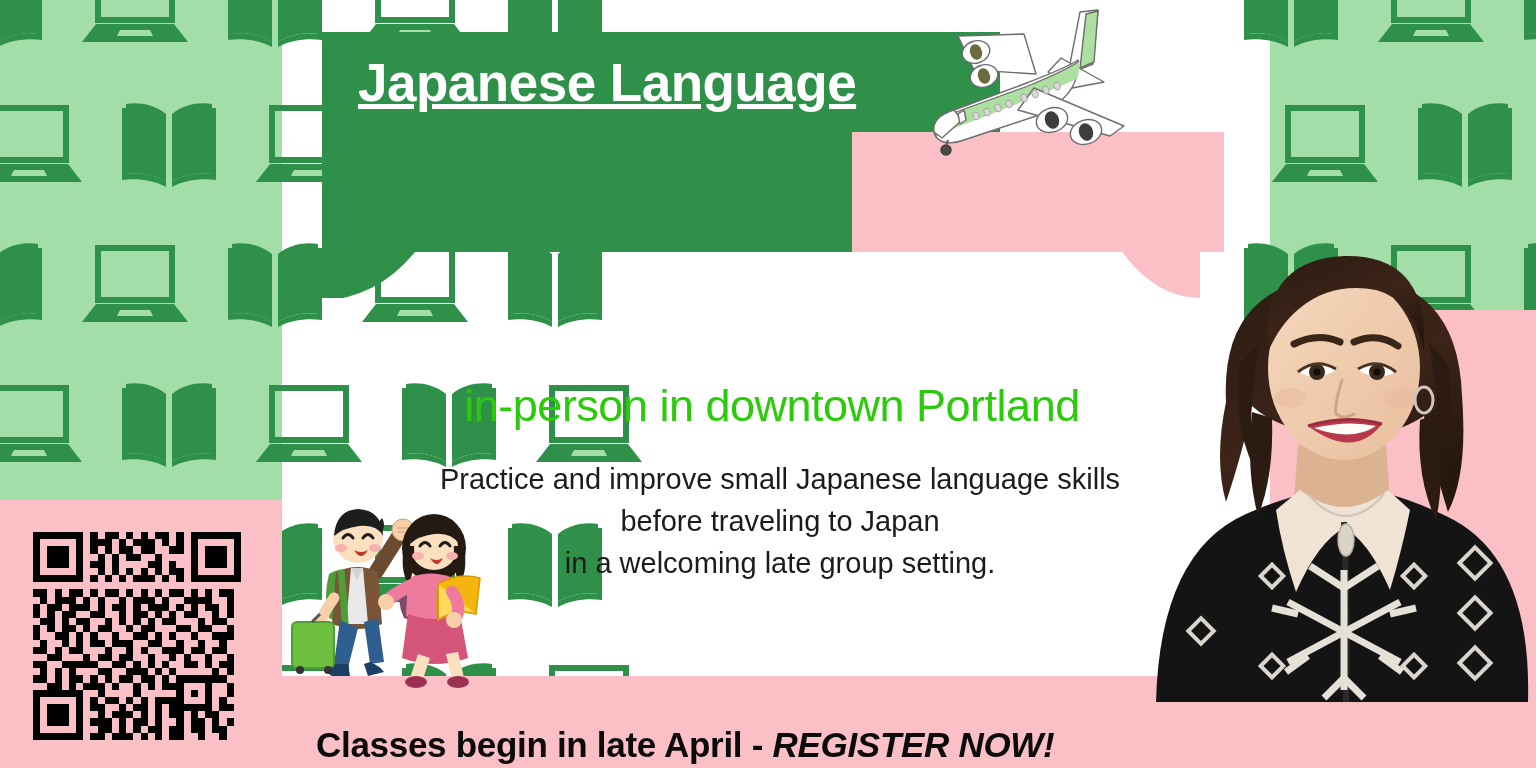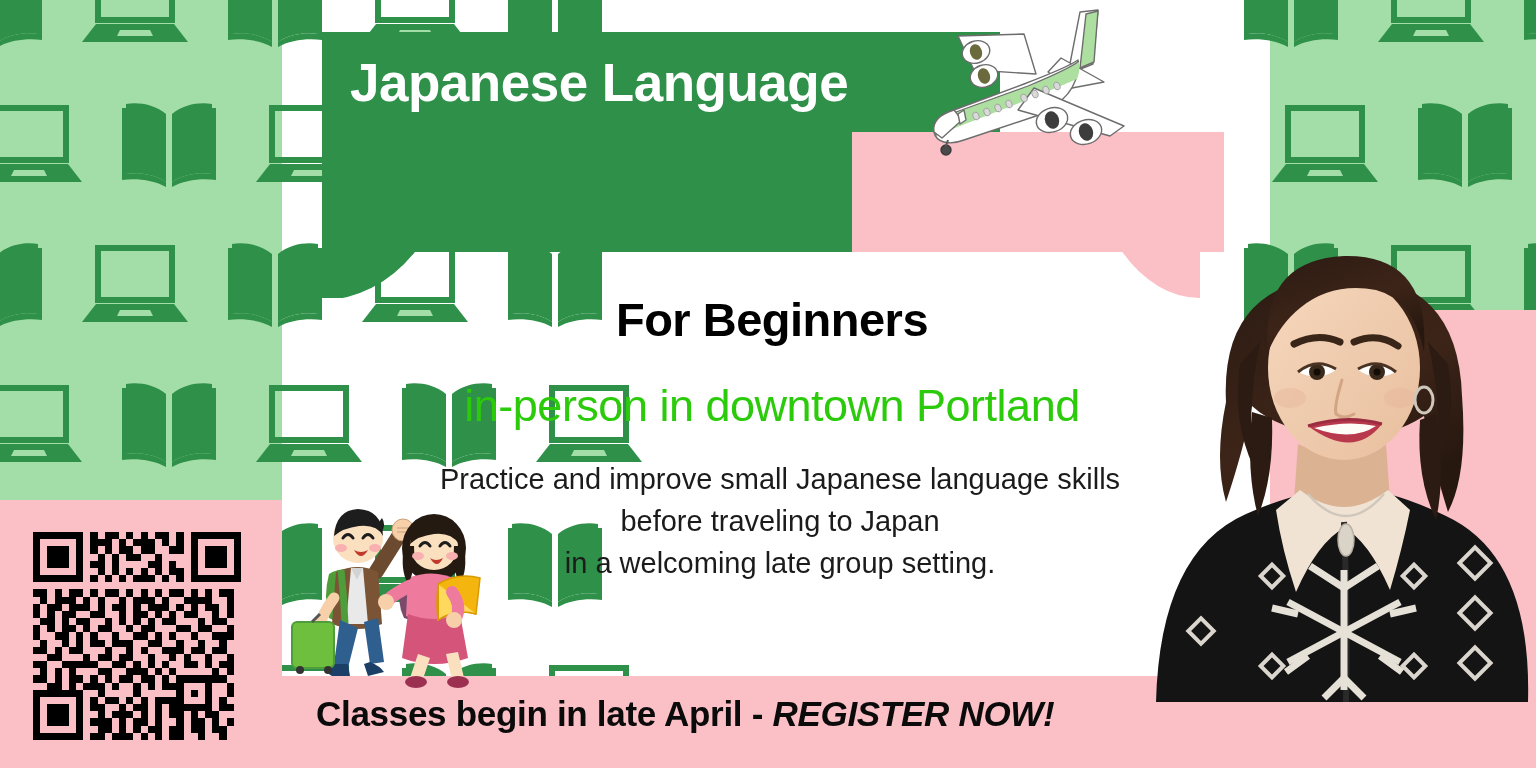--- a/index.html
+++ b/index.html
@@ -99,21 +99,21 @@
   }
 
   .headline-line {
     position: absolute;
     color: #ffffff;
     font-weight: bold;
     font-size: 53px;
     letter-spacing: -0.5px;
     white-space: nowrap;
   }
-  #headline-1 { left: 350px; top: 52px; }
+  #headline-1 { left: 358px; top: 52px; text-decoration: underline; }
   #headline-2 { left: 352px; top: 134px; }
   #bubble-pink-text {
     position: absolute;
     left: 882px; top: 158px;
     color: #ffffff;
     font-weight: bold;
     font-size: 50px;
     white-space: nowrap;
   }
 
@@ -143,21 +143,21 @@
     width: 900px;
     text-align: center;
     font-size: 29px;
     line-height: 42px;
     color: #1b1b1b;
   }
 
   
   #cta-text {
     position: absolute;
-    left: 316px; top: 694px;
+    left: 316px; top: 725px;
     font-size: 35px;
     font-weight: bold;
     color: #0b0b0b;
     white-space: nowrap;
     letter-spacing: -0.3px;
   }
   #cta-text .emph { font-style: italic; }
   #instructor-credit {
     position: absolute;
     left: 1218px; top: 694px;
@@ -711,21 +711,20 @@
         <ellipse cx="70" cy="104" rx="3" ry="4" transform="rotate(-20 70 104)"></ellipse>
         <ellipse cx="81" cy="100" rx="3" ry="4" transform="rotate(-20 81 100)"></ellipse>
         <ellipse cx="96" cy="94" rx="3" ry="4" transform="rotate(-20 96 94)"></ellipse>
         <ellipse cx="107" cy="90" rx="3" ry="4" transform="rotate(-20 107 90)"></ellipse>
         <ellipse cx="118" cy="86" rx="3" ry="4" transform="rotate(-20 118 86)"></ellipse>
         <ellipse cx="129" cy="82" rx="3" ry="4" transform="rotate(-20 129 82)"></ellipse>
       </g>
     </svg>
   </div>
 
-  <div id="for-beginners">For Beginners</div>
   <div id="subheading">in-person in downtown Portland</div>
   <div id="body-copy">
     <div>Practice and improve small Japanese language skills</div>
     <div>before traveling to Japan</div>
     <div>in a welcoming late group setting.</div>
   </div>
 
   <div id="travelers-illustration">
     <svg viewBox="0 0 200 188" width="200" height="188">
 

